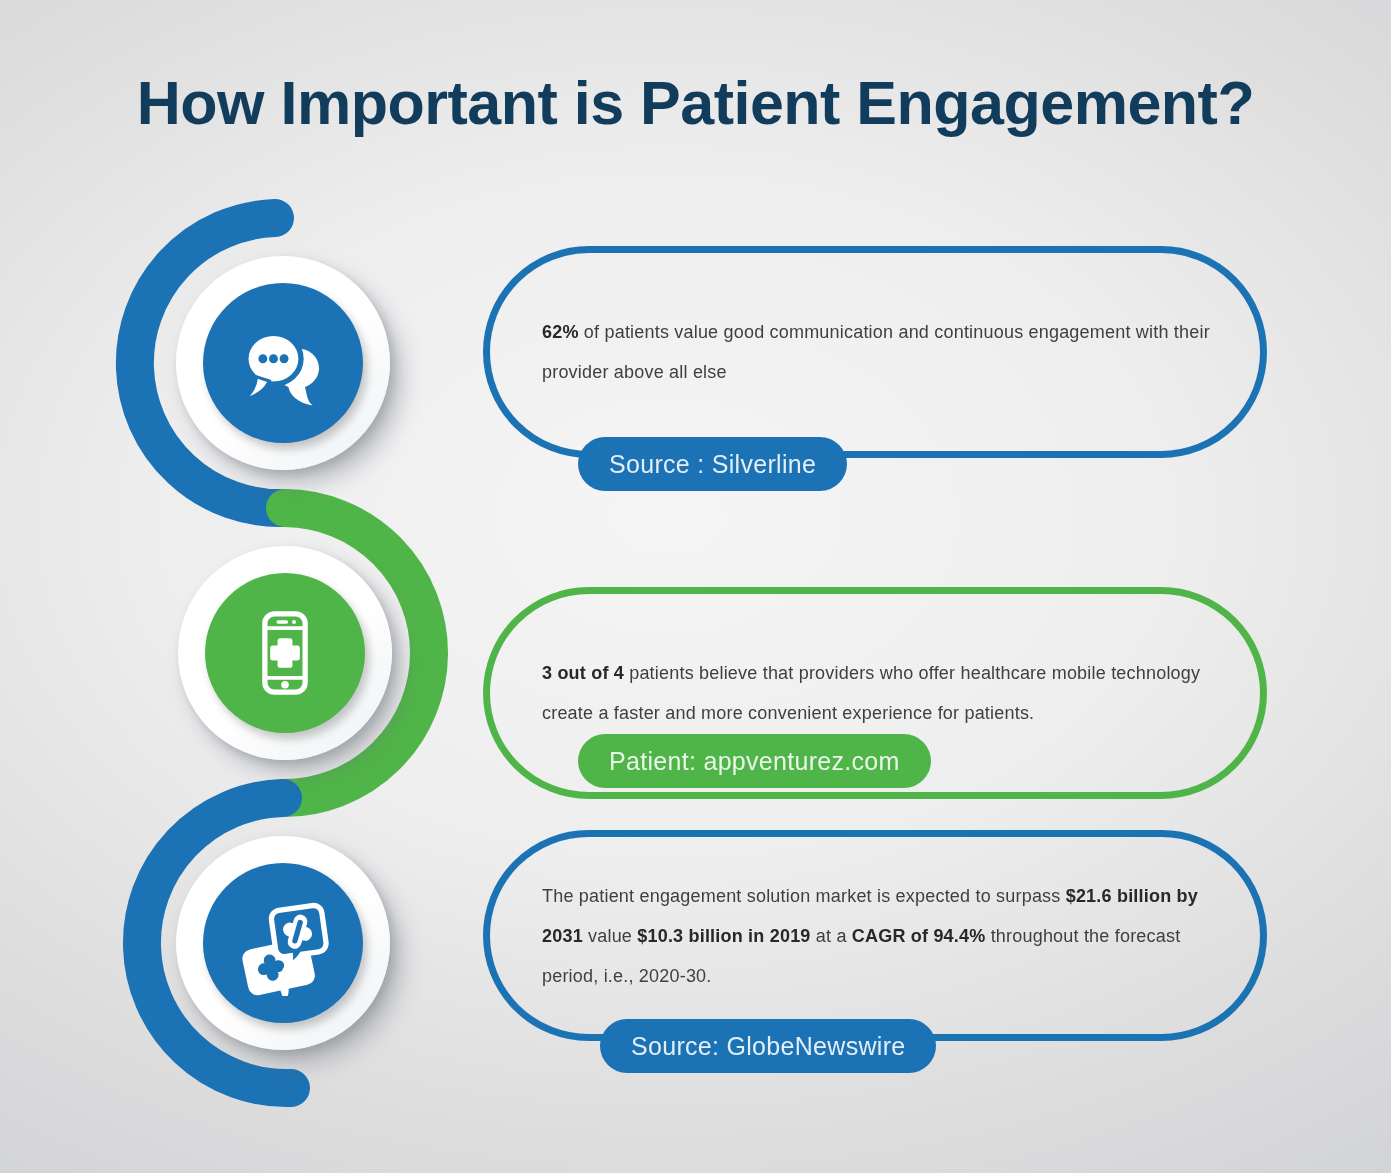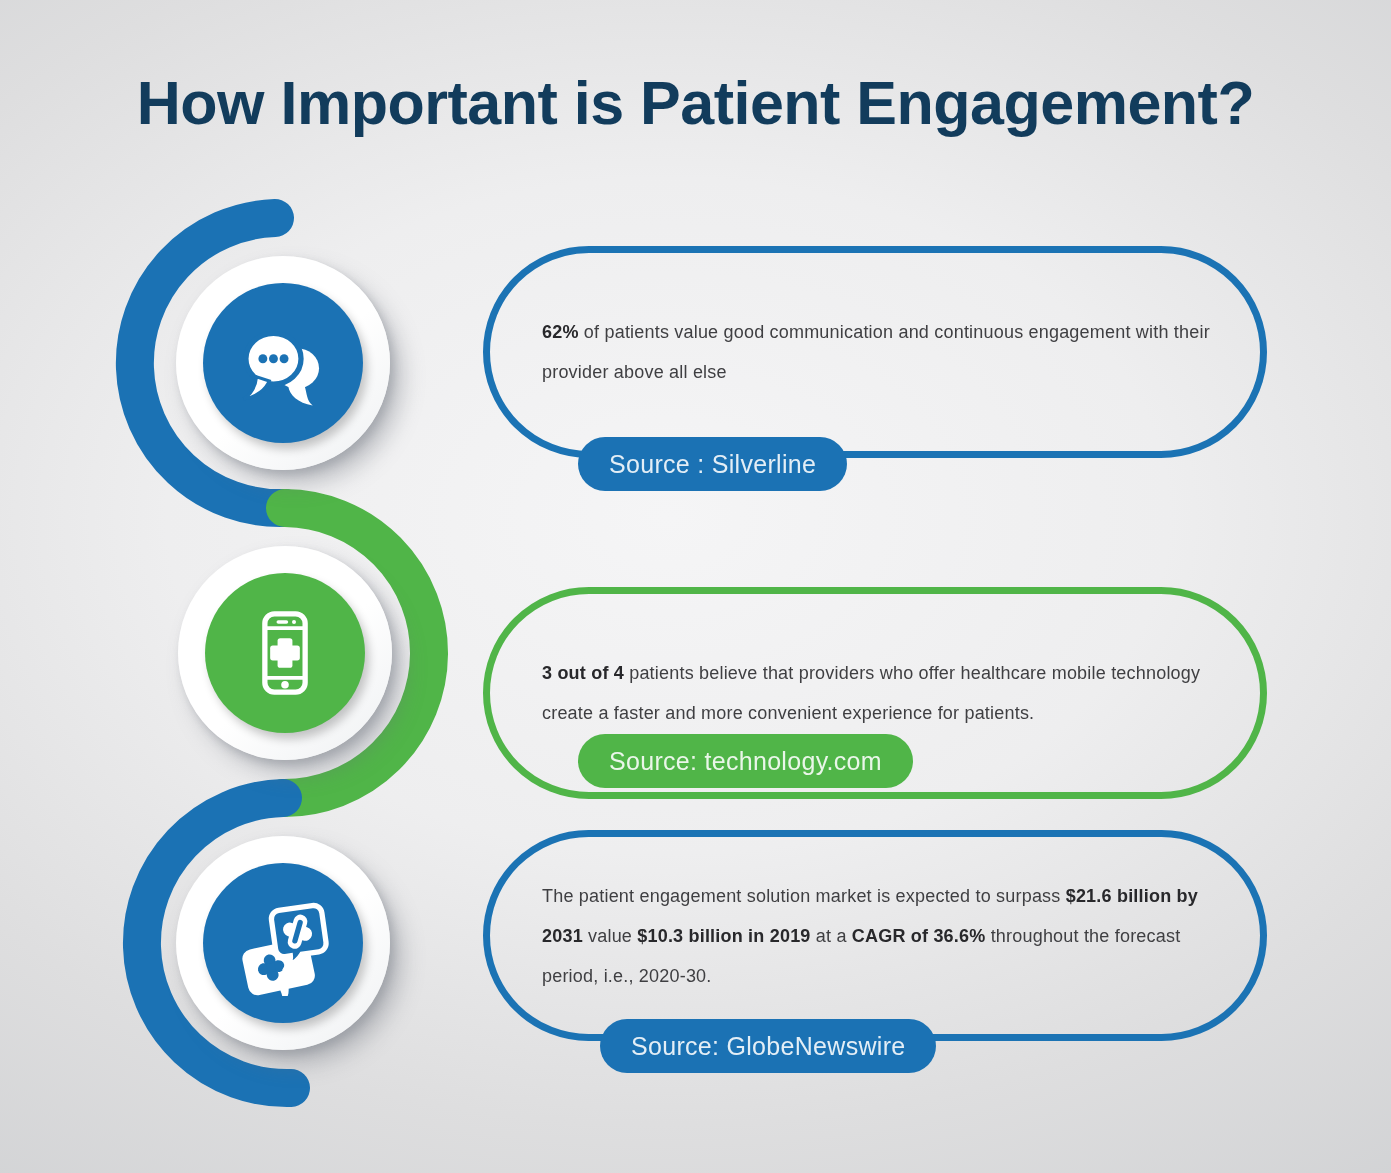--- a/index.html
+++ b/index.html
@@ -110,21 +110,21 @@
         </g>
       </svg>
     </div>
   </div>
 
   <div class="info-box green-border" style="top:543px;height:212px;margin-top:44px;">
     <div class="box-text">
         <div><strong>3 out of 4</strong><span> patients believe that providers who offer healthcare mobile technology create a faster and more convenient experience for patients.</span></div>
       </div>
   </div>
-  <div class="source-badge green-bg" style="left:578px;top:734px;">Source: technology.com</div>
+  <div class="source-badge green-bg" style="left:578px;top:734px;">Patient: appventurez.com</div>
 
   <div class="disc" style="left:176px;top:836px;">
     <div class="disc-inner blue-bg">
       <svg viewBox="0 0 100 100" aria-hidden="true">
 
         <g transform="rotate(-12 40 74)">
           <path d="M 18 52 h 46 a 9 9 0 0 1 9 9 v 26 a 9 9 0 0 1 -9 9 h -18 c -1 6 -4 10 -9 13 c 2 -5 2 -9 1 -13 h -20 a 9 9 0 0 1 -9 -9 v -26 a 9 9 0 0 1 9 -9 Z" fill="#ffffff" transform="translate(5 0)"></path>
           <g fill="#1b72b4">
             <circle cx="39" cy="66" r="5.6"></circle>
             <circle cx="32" cy="73" r="5.6"></circle>
@@ -141,18 +141,18 @@
             <rect x="57.5" y="23" width="13" height="33" rx="6.5" fill="#ffffff"></rect>
             <rect x="61.5" y="28" width="5" height="23" rx="2.5" fill="#1b72b4"></rect>
           </g>
         </g>
       </svg>
     </div>
   </div>
 
   <div class="info-box blue-border" style="top:830px;height:211px;">
     <div class="box-text">
-        <div><span>The patient engagement solution market is expected to surpass </span><strong>$21.6 billion by 2031</strong><span> value </span><strong>$10.3 billion in 2019</strong><span> at a </span><strong>CAGR of 36.6%</strong><span> throughout the forecast period, i.e., 2020-30.</span></div>
+        <div><span>The patient engagement solution market is expected to surpass </span><strong>$21.6 billion by 2031</strong><span> value </span><strong>$10.3 billion in 2019</strong><span> at a </span><strong>CAGR of 94.4%</strong><span> throughout the forecast period, i.e., 2020-30.</span></div>
       </div>
   </div>
   <div class="source-badge blue-bg" style="left:600px;top:1019px;">Source: GlobeNewswire</div>
 
 </div>
 
 </body></html>

